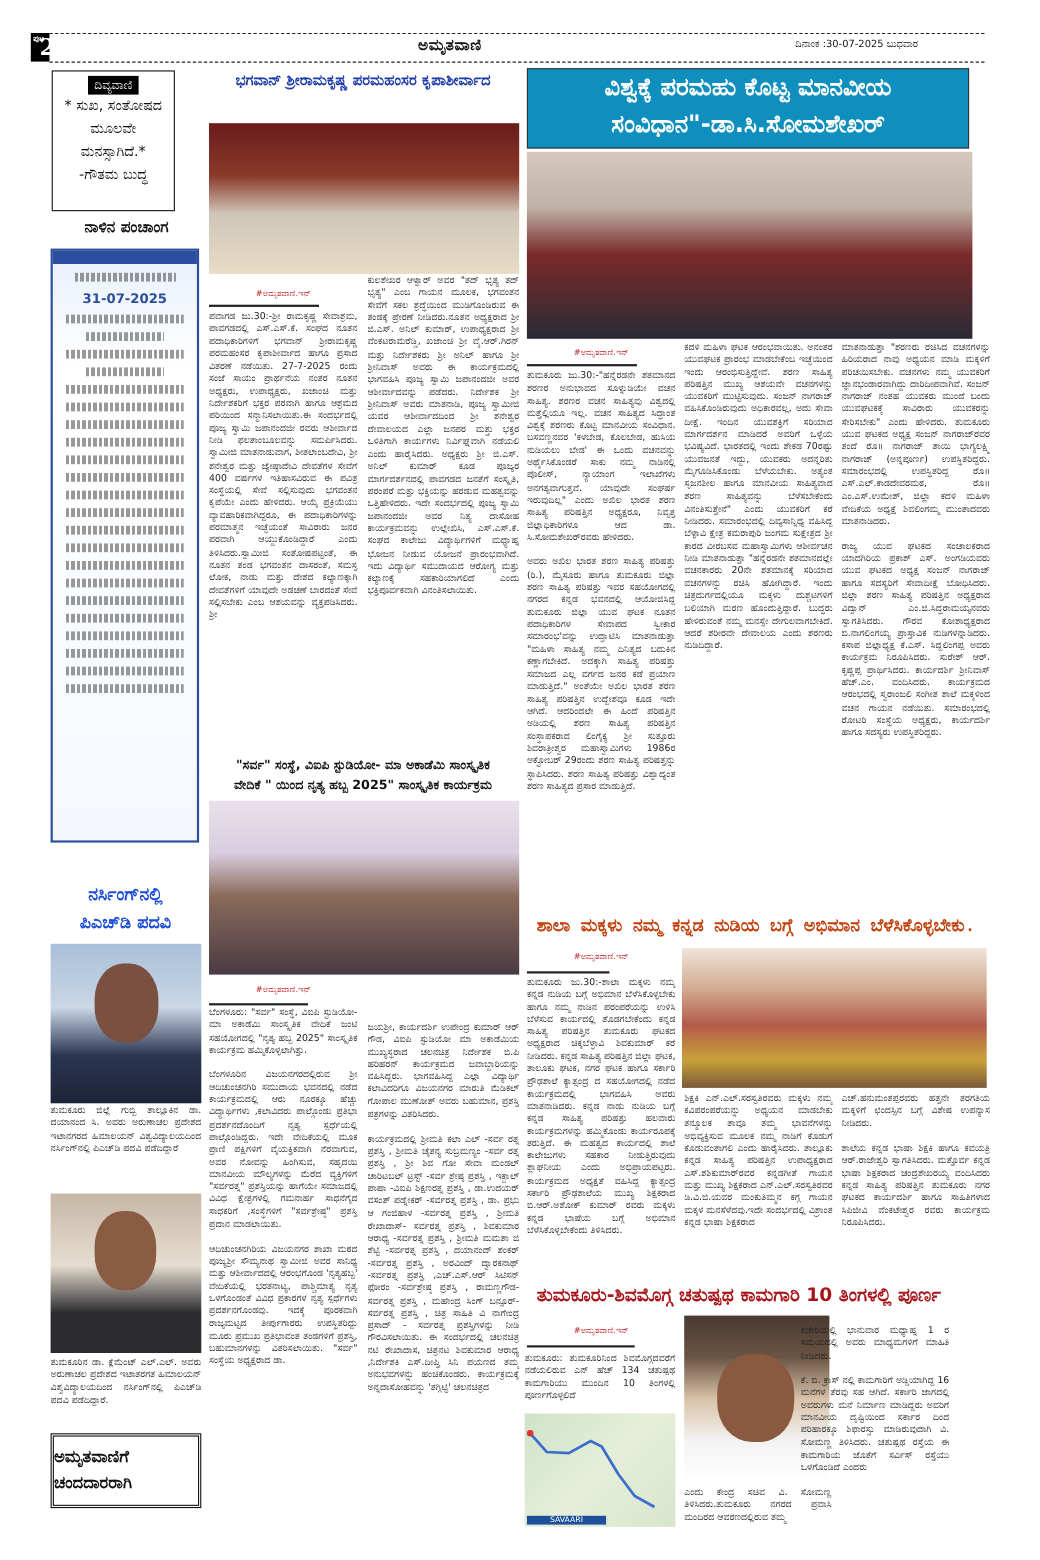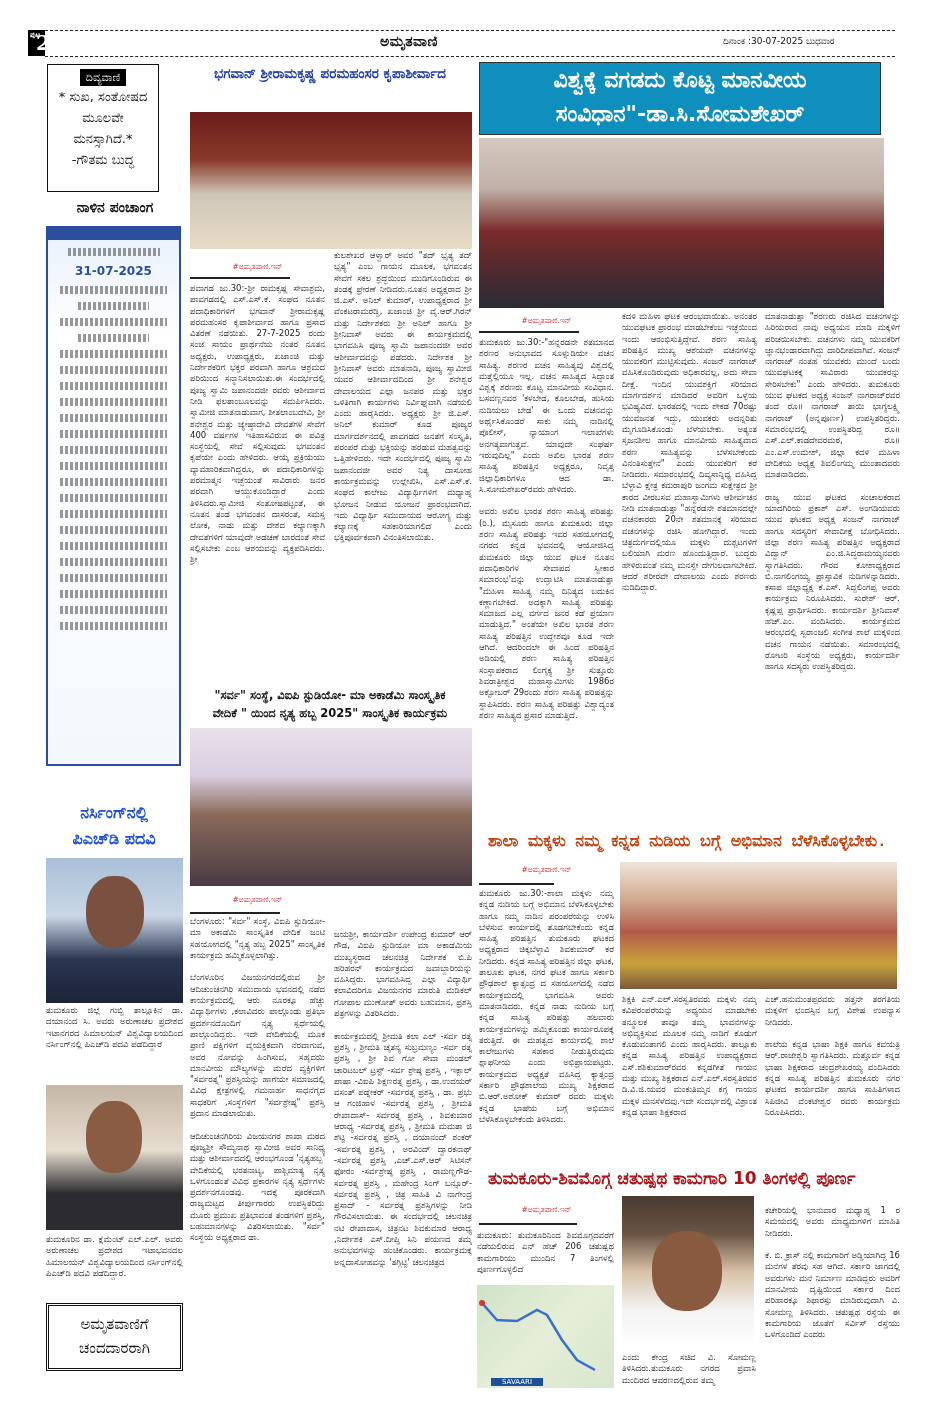--- a/index.html
+++ b/index.html
@@ -22,21 +22,21 @@
   .nurse-title { left: 44px; top: 800px; width: 140px; text-align: center; color: #1d4ed8; font-weight: bold; font-size: 16px; line-height: 26px; }
   .photo { background: #999; overflow: hidden; }
   .body-text { font-size: 8.5px; line-height: 11.3px; text-align: justify; color: #222; }
   .byline { color: #c0262a; font-size: 7.5px; text-align: center; }
   .rule { border-top: 2px solid #222; }
   .head-blue { color: #1c3aa9; font-weight: bold; text-align: center; font-size: 13.5px; line-height: 22px; }
   .banner { left: 479px; top: 62px; width: 402px; height: 73px; background: #0f8fbd; border: 1.5px solid #333; color: #fff; text-align: center; font-size: 22px; line-height: 34px; font-weight: bold; }
   .head-black { font-weight: bold; text-align: center; font-size: 11.5px; line-height: 18px; color: #111; }
   .head-pink { color: #c2410c; font-weight: bold; font-size: 16px; font-family: Liberation Mono, monospace; }
   .head-red { color: #a8141a; font-weight: bold; font-size: 17px; }
-  .subs-box { left: 46px; top: 1303px; width: 137px; height: 68px; border: 3px double #111; text-align: center; font-weight: normal; font-size: 15px; line-height: 24px; padding-top: 6px; }
+  .subs-box { left: 46px; top: 1303px; width: 137px; height: 68px; border: 3px double #111; text-align: left; font-weight: bold; font-size: 15px; line-height: 24px; padding-top: 6px; }
   .col { overflow: hidden; }
 </style>
 </head>
 <body>
 
 <div class="abs dash" style="left:45px; top:30px; width:850px;"></div>
 <div class="abs dash" style="left:45px; top:56px; width:850px;"></div>
 <div class="abs masthead-pg">
   <span class="small">ಪುಟ</span>
   <span class="num">2</span>
@@ -84,21 +84,21 @@
   <div>ನರ್ಸಿಂಗ್‌ನಲ್ಲಿ</div>
   <div>ಪಿಎಚ್‌ಡಿ ಪದವಿ</div>
 </div>
 <div class="abs photo" style="left:46px; top:858px; width:137px; height:145px; background:linear-gradient(#a9bfd8 0%, #c9d7e6 40%, #2a3550 70%, #1d2438 100%);">
   <div style="position:absolute; left:40px; top:18px; width:58px; height:72px; border-radius:45%; background:#7a5140;"></div>
 </div>
 <div class="abs body-text" style="left:46px; top:1005px; width:137px;">ತುಮಕೂರು ಜಿಲ್ಲೆ ಗುಬ್ಬಿ ತಾಲ್ಲೂಕಿನ ಡಾ. ದಯಾನಂದ ಸಿ. ಅವರು ಅರುಣಾಚಲ ಪ್ರದೇಶದ ಇಟಾನಗರದ ಹಿಮಾಲಯನ್ ವಿಶ್ವವಿದ್ಯಾಲಯದಿಂದ ನರ್ಸಿಂಗ್‌ನಲ್ಲಿ ಪಿಎಚ್‌ಡಿ ಪದವಿ ಪಡೆದಿದ್ದಾರೆ</div>
 <div class="abs photo" style="left:46px; top:1085px; width:137px; height:145px; background:linear-gradient(#c6b7a6, #e6ddd0 45%, #2c2c30 75%);">
   <div style="position:absolute; left:40px; top:16px; width:56px; height:72px; border-radius:45%; background:#8a5c44;"></div>
 </div>
-<div class="abs body-text" style="left:46px; top:1234px; width:137px;">ತುಮಕೂರಿನ ಡಾ. ಕ್ಲೆಮೆಂಟ್ ಎಲ್.ಎಲ್. ಅವರು ಅರುಣಾಚಲ ಪ್ರದೇಶದ ಇಟಾಭವನದಲ ಹಿಮಾಲಯನ್ ವಿಶ್ವವಿದ್ಯಾಲಯದಿಂದ ನರ್ಸಿಂಗ್‌ನಲ್ಲಿ ಪಿಎಚ್‌ಡಿ ಪದವಿ ಪಡೆದಿದ್ದಾರೆ.</div>
+<div class="abs body-text" style="left:46px; top:1234px; width:137px;">ತುಮಕೂರಿನ ಡಾ. ಕ್ಲೆಮೆಂಟ್ ಎಲ್.ಎಲ್. ಅವರು ಅರುಣಾಚಲ ಪ್ರದೇಶದ ಇಟಾತರಗತ ಹಿಮಾಲಯನ್ ವಿಶ್ವವಿದ್ಯಾಲಯದಿಂದ ನರ್ಸಿಂಗ್‌ನಲ್ಲಿ ಪಿಎಚ್‌ಡಿ ಪದವಿ ಪಡೆದಿದ್ದಾರೆ.</div>
 <div class="abs subs-box">
   <div>ಅಮೃತವಾಣಿಗೆ</div>
   <div>ಚಂದದಾರರಾಗಿ</div>
 </div>
 
 <div class="abs head-blue" style="left:188px; top:62px; width:284px;">
   <div>ಭಗವಾನ್ ಶ್ರೀರಾಮಕೃಷ್ಣ ಪರಮಹಂಸರ ಕೃಪಾಶೀರ್ವಾದ</div>
 </div>
 <div class="abs photo" style="left:190px; top:112px; width:282px; height:137px; background:linear-gradient(#6b1c1c 0%, #8a3a2a 35%, #cfc6b8 60%, #e8dcc6 100%);"></div>
 <div class="abs byline" style="left:190px; top:262px; width:135px;">#ಅಮೃತವಾಣಿ.ಇನ್</div>
@@ -116,21 +116,21 @@
 <div class="abs body-text col" style="left:190px; top:916px; width:135px; height:500px; white-space:pre-line;">ಬೆಂಗಳೂರು: "ಸರ್ವ" ಸಂಸ್ಥೆ, ವಿಐಪಿ ಸ್ಟುಡಿಯೋ- ಮಾ ಅಕಾಡೆಮಿ ಸಾಂಸ್ಕೃತಿಕ ವೇದಿಕೆ ಜಂಟಿ ಸಹಯೋಗದಲ್ಲಿ "ನೃತ್ಯ ಹಬ್ಬ 2025" ಸಾಂಸ್ಕೃತಿಕ ಕಾರ್ಯಕ್ರಮ ಹಮ್ಮಿಕೊಳ್ಳಲಾಗಿತ್ತು.
 
 ಬೆಂಗಳೂರಿನ ವಿಜಯನಗರದಲ್ಲಿರುವ ಶ್ರೀ ಆದಿಚುಂಚನಗಿರಿ ಸಮುದಾಯ ಭವನದಲ್ಲಿ ನಡೆದ ಕಾರ್ಯಕ್ರಮದಲ್ಲಿ ಆರು ನೂರಕ್ಕೂ ಹೆಚ್ಚು ವಿದ್ಯಾರ್ಥಿಗಳು ,ಕಲಾವಿದರು ಪಾಲ್ಗೊಂಡು ಪ್ರತಿಭಾ ಪ್ರದರ್ಶನದೊಂದಿಗೆ ನೃತ್ಯ ಸ್ಪರ್ಧೆಯಲ್ಲಿ ಪಾಲ್ಗೊಂಡಿದ್ದರು. ಇದೇ ವೇದಿಕೆಯಲ್ಲಿ ಮೂಕ ಪ್ರಾಣಿ ಪಕ್ಷಿಗಳಿಗೆ ವೈಯಕ್ತಿಕವಾಗಿ ನೆರವಾಗುವ, ಅವರ ನೋವನ್ನು ಹಿಂಗಿಸುವ, ಸಹೃದಯಿ ಮಾನವೀಯ ಮೌಲ್ಯಗಳನ್ನು ಮೆರೆದ ವ್ಯಕ್ತಿಗಳಿಗೆ "ಸರ್ವರತ್ನ" ಪ್ರಶಸ್ತಿಯನ್ನು ಹಾಗೆಯೇ ಸಮಾಜದಲ್ಲಿ ವಿವಿಧ ಕ್ಷೇತ್ರಗಳಲ್ಲಿ ಗಮನಾರ್ಹ ಸಾಧನೆಗೈದ ಸಾಧಕರಿಗೆ ,ಸಂಸ್ಥೆಗಳಿಗೆ "ಸರ್ವಶ್ರೇಷ್ಠ" ಪ್ರಶಸ್ತಿ ಪ್ರದಾನ ಮಾಡಲಾಯಿತು.
 
 ಆದಿಚುಂಚನಗಿರಿಯ ವಿಜಯನಗರ ಶಾಖಾ ಮಠದ ಪೂಜ್ಯಶ್ರೀ ಸೌಮ್ಯನಾಥ ಸ್ವಾಮೀಜಿ ಅವರ ಸಾನಿಧ್ಯ ಮತ್ತು ಆಶೀರ್ವಾದದಲ್ಲಿ ಆರಂಭಗೊಂಡ 'ನೃತ್ಯಹಬ್ಬ' ವೇದಿಕೆಯಲ್ಲಿ ಭರತನಾಟ್ಯ, ಪಾಶ್ಚಿಮಾತ್ಯ ನೃತ್ಯ ಒಳಗೊಂಡಂತೆ ವಿವಿಧ ಪ್ರಕಾರಗಳ ನೃತ್ಯ ಸ್ಪರ್ಧೆಗಳು ಪ್ರದರ್ಶನಗೊಂಡವು. ಇದಕ್ಕೆ ಪೂರಕವಾಗಿ ರಾಜ್ಯಮಟ್ಟದ ತೀರ್ಪುಗಾರರು ಉಪಸ್ಥಿತರಿದ್ದು ಮೂರು ಪ್ರಮುಖ ಪ್ರತಿಭಾವಂತ ತಂಡಗಳಿಗೆ ಪ್ರಶಸ್ತಿ, ಬಹುಮಾನಗಳನ್ನು ವಿತರಿಸಲಾಯಿತು. "ಸರ್ವ" ಸಂಸ್ಥೆಯ ಅಧ್ಯಕ್ಷರಾದ ಡಾ.</div>
 <div class="abs body-text col" style="left:334px; top:888px; width:138px; height:528px; white-space:pre-line;margin-top:41px;">ಜಯಶ್ರೀ, ಕಾರ್ಯದರ್ಶಿ ಉಪೇಂದ್ರ ಕುಮಾರ್ ಆರ್ ಗೌಡ, ವಿಐಪಿ ಸ್ಟುಡಿಯೋ ಮಾ ಅಕಾಡೆಮಿಯ ಮುಖ್ಯಸ್ಥರಾದ ಚಲನಚಿತ್ರ ನಿರ್ದೇಶಕ ಬಿ.ಪಿ ಹರಿಹರನ್ ಕಾರ್ಯಕ್ರಮದ ಜವಾಬ್ದಾರಿಯನ್ನು ವಹಿಸಿದ್ದರು. ಭಾಗವಹಿಸಿದ್ದ ಎಲ್ಲಾ ವಿದ್ಯಾರ್ಥಿ ಕಲಾವಿದರಿಗೂ ವಿಜಯನಗರ ಮಾರುತಿ ಮೆಡಿಕಲ್ ಗೋಪಾಲ ಮುಣೋತ್ ಅವರು ಬಹುಮಾನ, ಪ್ರಶಸ್ತಿ ಪತ್ರಗಳನ್ನು ವಿತರಿಸಿದರು.
 
 ಕಾರ್ಯಕ್ರಮದಲ್ಲಿ ಶ್ರೀಮತಿ ಕಲಾ ಎಲ್ -ಸರ್ವ ರತ್ನ ಪ್ರಶಸ್ತಿ , ಶ್ರೀಮತಿ ಚೈತನ್ಯ ಸುಬ್ರಮಣ್ಯಂ -ಸರ್ವ ರತ್ನ ಪ್ರಶಸ್ತಿ , ಶ್ರೀ ಶಿವ ಗೋ ಸೇವಾ ಮಂಡಲ್ ಚಾರಿಟಬಲ್ ಟ್ರಸ್ಟ್ -ಸರ್ವ ಶ್ರೇಷ್ಠ ಪ್ರಶಸ್ತಿ , ಇಕ್ಬಾಲ್ ಪಾಷಾ -ವಿಐಪಿ ಶಿಕ್ಷಣರತ್ನ ಪ್ರಶಸ್ತಿ , ಡಾ.ಉದಯರ್ ವಸಂತ್ ಪಡ್ನೇಕರ್ -ಸರ್ವರತ್ನ ಪ್ರಶಸ್ತಿ , ಡಾ. ಪ್ರಭು ಆ ಗಂಜಿಹಾಳ -ಸರ್ವರತ್ನ ಪ್ರಶಸ್ತಿ , ಶ್ರೀಮತಿ ರೇಖಾದಾಸ್- ಸರ್ವರತ್ನ ಪ್ರಶಸ್ತಿ , ಶಿವಕುಮಾರ ಆರಾಧ್ಯ -ಸರ್ವರತ್ನ ಪ್ರಶಸ್ತಿ , ಶ್ರೀಮತಿ ಮಮತಾ ಜಿ ಶೆಟ್ಟಿ -ಸರ್ವರತ್ನ ಪ್ರಶಸ್ತಿ , ದಯಾನಂದ್ ಶಂಕರ್ -ಸರ್ವರತ್ನ ಪ್ರಶಸ್ತಿ , ಅರವಿಂದ್ ದ್ವಾರಕನಾಥ್ -ಸರ್ವರತ್ನ ಪ್ರಶಸ್ತಿ ,ಎಚ್.ಎಸ್.ಆರ್ ಸಿಟಿಸನ್ ಫೋರಂ -ಸರ್ವಶ್ರೇಷ್ಠ ಪ್ರಶಸ್ತಿ , ರಾಮಣ್ಣಗೌಡ-ಸರ್ವರತ್ನ ಪ್ರಶಸ್ತಿ , ಮಹೇಂದ್ರ ಸಿಂಗ್ ಬನ್ಸೂರ್- ಸರ್ವರತ್ನ ಪ್ರಶಸ್ತಿ , ಚಿತ್ರ ಸಾಹಿತಿ ವಿ ನಾಗೇಂದ್ರ ಪ್ರಸಾದ್ - ಸರ್ವರತ್ನ ಪ್ರಶಸ್ತಿಗಳನ್ನು ನೀಡಿ ಗೌರವಿಸಲಾಯಿತು. ಈ ಸಂದರ್ಭದಲ್ಲಿ ಚಲನಚಿತ್ರ ನಟಿ ರೇಖಾದಾಸ, ಚಿತ್ರನಟ ಶಿವಕುಮಾರ ಆರಾಧ್ಯ ,ನಿರ್ದೇಶಕಿ ಎಸ್.ದೀಪ್ತಿ ಸಿನಿ ಪಯಣದ ತಮ್ಮ ಅನುಭವಗಳನ್ನು ಹಂಚಿಕೊಂಡರು. ಕಾರ್ಯಕ್ರಮಕ್ಕೆ ಅನ್ನದಾಸೋಹವನ್ನು 'ತಗ್ಗಿಟ್ಟಿ' ಚಲನಚಿತ್ರದ</div>
 
 <div class="abs banner">
-  <div>ವಿಶ್ವಕ್ಕೆ ವಗಡದು ಕೊಟ್ಟ ಮಾನವೀಯ</div>
+  <div>ವಿಶ್ವಕ್ಕೆ ಪರಮಹು ಕೊಟ್ಟ ಮಾನವೀಯ</div>
   <div>ಸಂವಿಧಾನ"-ಡಾ.ಸಿ.ಸೋಮಶೇಖರ್</div>
 </div>
 <div class="abs photo" style="left:479px; top:138px; width:405px; height:170px; background:linear-gradient(#d7c8c0 0%, #bfb1a6 30%, #7a2a2a 55%, #2a2a36 100%);"></div>
 <div class="abs byline" style="left:479px; top:316px; width:135px;">#ಅಮೃತವಾಣಿ.ಇನ್</div>
 <div class="abs rule" style="left:479px; top:331px; width:100px;"></div>
 <div class="abs body-text col" style="left:479px; top:337px; width:135px; height:488px; white-space:pre-line;">ತುಮಕೂರು ಜು.30:-"ಹನ್ನೆರಡನೇ ಶತಮಾನದ ಶರಣರ ಅನುಭಾವದ ಸೂಳ್ನುಡಿಯೇ ವಚನ ಸಾಹಿತ್ಯ. ಶರಣರ ವಚನ ಸಾಹಿತ್ಯವು ವಿಶ್ವದಲ್ಲಿ ಮತ್ತೆಲ್ಲಿಯೂ ಇಲ್ಲ. ವಚನ ಸಾಹಿತ್ಯದ ಸಿದ್ಧಾಂತ ವಿಶ್ವಕ್ಕೆ ಶರಣರು ಕೊಟ್ಟ ಮಾನವೀಯ ಸಂವಿಧಾನ. ಬಸವಣ್ಣನವರ 'ಕಳಬೇಡ, ಕೊಲಬೇಡ, ಹುಸಿಯ ನುಡಿಯಲು ಬೇಡ' ಈ ಒಂದು ವಚನವನ್ನು ಅರ್ಥೈಸಿಕೊಂಡರೆ ಸಾಕು ನಮ್ಮ ನಾಡಿನಲ್ಲಿ ಪೊಲೀಸ್, ನ್ಯಾಯಾಂಗ ಇಲಾಖೆಗಳು ಅನಗತ್ಯವಾಗುತ್ತವೆ. ಯಾವುದೇ ಸಂಘರ್ಷ ಇರುವುದಿಲ್ಲ" ಎಂದು ಅಖಿಲ ಭಾರತ ಶರಣ ಸಾಹಿತ್ಯ ಪರಿಷತ್ತಿನ ಅಧ್ಯಕ್ಷರೂ, ನಿವೃತ್ತ ಜಿಲ್ಲಾಧಿಕಾರಿಗಳೂ ಆದ ಡಾ. ಸಿ.ಸೋಮಶೇಖರ್‌ರವರು ಹೇಳಿದರು.
 
 ಅವರು ಅಖಿಲ ಭಾರತ ಶರಣ ಸಾಹಿತ್ಯ ಪರಿಷತ್ತು (ರಿ.), ಮೈಸೂರು ಹಾಗೂ ತುಮಕೂರು ಜಿಲ್ಲಾ ಶರಣ ಸಾಹಿತ್ಯ ಪರಿಷತ್ತು ಇವರ ಸಹಯೋಗದಲ್ಲಿ ನಗರದ ಕನ್ನಡ ಭವನದಲ್ಲಿ ಆಯೋಜಿಸಿದ್ದ ತುಮಕೂರು ಜಿಲ್ಲಾ ಯುವ ಘಟಕ ನೂತನ ಪದಾಧಿಕಾರಿಗಳ ಸೇವಾಪದ ಸ್ವೀಕಾರ ಸಮಾರಂಭ'ವನ್ನು ಉದ್ಘಾಟಿಸಿ ಮಾತನಾಡುತ್ತಾ "ಮಹಿಳಾ ಸಾಹಿತ್ಯ ನಮ್ಮ ದಿನಿತ್ಯದ ಬದುಕಿನ ಕಣ್ಣಾಗಬೇಕಿದೆ. ಅದಕ್ಕಾಗಿ ಸಾಹಿತ್ಯ ಪರಿಷತ್ತು ಸಮಾಜದ ಎಲ್ಲ ವರ್ಗದ ಜನರ ಕಡೆ ಪ್ರಯಾಣ ಮಾಡುತ್ತಿದೆ." ಅಂತೆಯೇ ಅಖಿಲ ಭಾರತ ಶರಣ ಸಾಹಿತ್ಯ ಪರಿಷತ್ತಿನ ಉದ್ದೇಶವೂ ಕೂಡ ಇದೇ ಆಗಿದೆ. ಆದರಿಂದಲೇ ಈ ಹಿಂದೆ ಪರಿಷತ್ತಿನ ಅಡಿಯಲ್ಲಿ ಶರಣ ಸಾಹಿತ್ಯ ಪರಿಷತ್ತಿನ ಸಂಸ್ಥಾಪಕರಾದ ಲಿಂಗೈಕ್ಯ ಶ್ರೀ ಸುತ್ತೂರು ಶಿವರಾತ್ರೀಶ್ವರ ಮಹಾಸ್ವಾಮಿಗಳು 1986ರ ಅಕ್ಟೋಬರ್ 29ರಂದು ಶರಣ ಸಾಹಿತ್ಯ ಪರಿಷತ್ತನ್ನು ಸ್ಥಾಪಿಸಿದರು. ಶರಣ ಸಾಹಿತ್ಯ ಪರಿಷತ್ತು ವಿಶ್ವಾದ್ಯಂತ ಶರಣ ಸಾಹಿತ್ಯದ ಪ್ರಸಾರ ಮಾಡುತ್ತಿದೆ.</div>
 <div class="abs body-text col" style="left:622px; top:311px; width:135px; height:514px; white-space:pre-line;">ಕದಳಿ ಮಹಿಳಾ ಘಟಕ ಆರಂಭವಾಯಿತು. ಅನಂತರ ಯುವಘಟಕ ಪ್ರಾರಂಭ ಮಾಡಬೇಕೆಂಬ ಇಚ್ಛೆಯಿಂದ ಇಂದು ಆರಂಭಿಸುತ್ತಿದ್ದೇವೆ. ಶರಣ ಸಾಹಿತ್ಯ ಪರಿಷತ್ತಿನ ಮುಖ್ಯ ಆಶಯವೇ ವಚನಗಳನ್ನು ಯುವಕರಿಗೆ ಮುಟ್ಟಿಸುವುದು. ಸಂಜನ್ ನಾಗರಾಜ್ ವಹಿಸಿಕೊಂಡಿರುವುದು ಅಧಿಕಾರವಲ್ಲ, ಅದು ಸೇವಾ ದೀಕ್ಷೆ. ಇಂದಿನ ಯುವಶಕ್ತಿಗೆ ಸರಿಯಾದ ಮಾರ್ಗದರ್ಶನ ಮಾಡಿದರೆ ಅವರಿಗೆ ಒಳ್ಳೆಯ ಭವಿಷ್ಯವಿದೆ. ಭಾರತದಲ್ಲಿ ಇಂದು ಶೇಕಡ 70ರಷ್ಟು ಯುವಜನತೆ ಇದ್ದು, ಯುವಕರು ಅದನ್ನರಿತು ಮೈಗೂಡಿಸಿಕೊಂಡು ಬೆಳೆಯಬೇಕು. ಅತ್ಯಂತ ಸೃಜನಶೀಲ ಹಾಗೂ ಮಾನವೀಯ ಸಾಹಿತ್ಯವಾದ ಶರಣ ಸಾಹಿತ್ಯವನ್ನು ಬೆಳೆಸಬೇಕೆಂದು ವಿನಂತಿಸುತ್ತೇನೆ" ಎಂದು ಯುವಕರಿಗೆ ಕರೆ ನೀಡಿದರು. ಸಮಾರಂಭದಲ್ಲಿ ದಿವ್ಯಸಾನ್ನಿಧ್ಯ ವಹಿಸಿದ್ದ ಬೆಳ್ಳಾವಿ ಕ್ಷೇತ್ರ ಕಮರಾಪುರಿ ಜಂಗಮ ಸುಕ್ಷೇತ್ರದ ಶ್ರೀ ಕಾರದ ವೀರಬಸವ ಮಹಾಸ್ವಾಮಿಗಳು ಆಶೀರ್ವಚನ ನೀಡಿ ಮಾತನಾಡುತ್ತಾ "ಹನ್ನೆರಡನೇ ಶತಮಾನದಲ್ಲೇ ವಚನಕಾರರು 20ನೇ ಶತಮಾನಕ್ಕೆ ಸರಿಯಾದ ವಚನಗಳನ್ನು ರಚಿಸಿ ಹೋಗಿದ್ದಾರೆ. ಇಂದು ಚಿತ್ರದುರ್ಗದಲ್ಲಿಯೂ ಮಕ್ಕಳು ದುಶ್ಚಟಗಳಿಗೆ ಬಲಿಯಾಗಿ ಮರಣ ಹೊಂದುತ್ತಿದ್ದಾರೆ. ಬುದ್ಧರು ಹೇಳಿರುವಂತೆ ನಮ್ಮ ಮನಸ್ಸೇ ದೇಗುಲವಾಗಬೇಕಿದೆ. ಆದರೆ ಶರೀರವೇ ದೇವಾಲಯ ಎಂದು ಶರಣರು ನುಡಿದಿದ್ದಾರೆ.</div>
 <div class="abs body-text col" style="left:765px; top:311px; width:135px; height:514px; white-space:pre-line;">ಮಾತನಾಡುತ್ತಾ "ಶರಣರು ರಚಿಸಿದ ವಚನಗಳನ್ನು ಹಿರಿಯರಾದ ನಾವು ಅಧ್ಯಯನ ಮಾಡಿ ಮಕ್ಕಳಿಗೆ ಪರಿಚಯಿಸಬೇಕು. ವಚನಗಳು ನಮ್ಮ ಯುವಕರಿಗೆ ಜ್ಞಾನಭಂಡಾರವಾಗಿದ್ದು ದಾರಿದೀಪವಾಗಿವೆ. ಸಂಜನ್ ನಾಗರಾಜ್ ನಂತಹ ಯುವಕರು ಮುಂದೆ ಬಂದು ಯುವಘಟಕಕ್ಕೆ ಸಾವಿರಾರು ಯುವಕರನ್ನು ಸೇರಿಸಬೇಕು" ಎಂದು ಹೇಳಿದರು. ತುಮಕೂರು ಯುವ ಘಟಕದ ಅಧ್ಯಕ್ಷ ಸಂಜನ್ ನಾಗರಾಜ್‌ರವರ ತಂದೆ ರೊ॥ ನಾಗರಾಜ್ ತಾಯಿ ಭಾಗ್ಯಲಕ್ಷ್ಮಿ ನಾಗರಾಜ್ (ಅನ್ನಪೂರ್ಣ) ಉಪಸ್ಥಿತರಿದ್ದರು. ಸಮಾರಂಭದಲ್ಲಿ ಉಪಸ್ಥಿತರಿದ್ದ ರೊ॥ ಎಸ್.ಎಲ್.ಕಾಡದೇವರಮಠ, ರೊ॥ ಎಂ.ಎಸ್.ಉಮೇಶ್, ಜಿಲ್ಲಾ ಕದಳಿ ಮಹಿಳಾ ವೇದಿಕೆಯ ಅಧ್ಯಕ್ಷೆ ಶಿವಲಿಂಗಮ್ಮ ಮುಂತಾದವರು ಮಾತನಾಡಿದರು.
@@ -143,27 +143,27 @@
 <div class="abs body-text col" style="left:479px; top:888px; width:135px; height:272px;">ತುಮಕೂರು ಜು.30:-ಶಾಲಾ ಮಕ್ಕಳು ನಮ್ಮ ಕನ್ನಡ ನುಡಿಯ ಬಗ್ಗೆ ಅಭಿಮಾನ ಬೆಳೆಸಿಕೊಳ್ಳಬೇಕು ಹಾಗೂ ನಮ್ಮ ನಾಡಿನ ಪರಂಪರೆಯನ್ನು ಉಳಿಸಿ ಬೆಳೆಸುವ ಕಾರ್ಯದಲ್ಲಿ ತೊಡಗಬೇಕೆಂದು ಕನ್ನಡ ಸಾಹಿತ್ಯ ಪರಿಷತ್ತಿನ ತುಮಕೂರು ಘಟಕದ ಅಧ್ಯಕ್ಷರಾದ ಚಿಕ್ಕಬೆಳ್ಳಾವಿ ಶಿವಕುಮಾರ್ ಕರೆ ನೀಡಿದರು. ಕನ್ನಡ ಸಾಹಿತ್ಯ ಪರಿಷತ್ತಿನ ಜಿಲ್ಲಾ ಘಟಕ, ತಾಲೂಕು ಘಟಕ, ನಗರ ಘಟಕ ಹಾಗೂ ಸರ್ಕಾರಿ ಪ್ರೌಢಶಾಲೆ ಕ್ಯಾತ್ಸಂದ್ರ ದ ಸಹಯೋಗದಲ್ಲಿ ನಡೆದ ಕಾರ್ಯಕ್ರಮದಲ್ಲಿ ಭಾಗವಹಿಸಿ ಅವರು ಮಾತನಾಡಿದರು. ಕನ್ನಡ ನಾಡು ನುಡಿಯ ಬಗ್ಗೆ ಕನ್ನಡ ಸಾಹಿತ್ಯ ಪರಿಷತ್ತು ಹಲವಾರು ಕಾರ್ಯಕ್ರಮಗಳನ್ನು ಹಮ್ಮಿಕೊಂಡು ಕಾರ್ಯರೂಪಕ್ಕೆ ತರುತ್ತಿದೆ. ಈ ಮಹತ್ವದ ಕಾರ್ಯದಲ್ಲಿ ಶಾಲೆ ಕಾಲೇಜುಗಳು ಸಹಕಾರ ನೀಡುತ್ತಿರುವುದು ಶ್ಲಾಘನೀಯ ಎಂದು ಅಭಿಪ್ರಾಯಪಟ್ಟರು. ಕಾರ್ಯಕ್ರಮದ ಅಧ್ಯಕ್ಷತೆ ವಹಿಸಿದ್ದ ಕ್ಯಾತ್ಸಂದ್ರ ಸರ್ಕಾರಿ ಪ್ರೌಢಶಾಲೆಯ ಮುಖ್ಯ ಶಿಕ್ಷಕರಾದ ಬಿ.ಆರ್.ಅಶೋಕ್ ಕುಮಾರ್ ರವರು ಮಕ್ಕಳು ಕನ್ನಡ ಭಾಷೆಯ ಬಗ್ಗೆ ಅಭಿಮಾನ ಬೆಳೆಸಿಕೊಳ್ಳಬೇಕೆಂದು ತಿಳಿಸಿದರು.</div>
 <div class="abs photo" style="left:620px; top:862px; width:277px; height:127px; background:linear-gradient(#efe4da 0%, #d1a98e 30%, #b35a4a 55%, #c9a23a 80%, #7a5a3a 100%);"></div>
 <div class="abs body-text col" style="left:622px; top:994px; width:135px; height:166px;">ಶಿಕ್ಷಕಿ ಎನ್.ಎಲ್.ಸರಸ್ವತಿರವರು ಮಕ್ಕಳು ನಮ್ಮ ಕವಿಪರಂಪರೆಯನ್ನು ಅಧ್ಯಯನ ಮಾಡಬೇಕು ತನ್ಮೂಲಕ ತಾವೂ ತಮ್ಮ ಭಾವನೆಗಳನ್ನು ಅಭಿವ್ಯಕ್ತಿಸುವ ಮೂಲಕ ನಮ್ಮ ನಾಡಿಗೆ ಕೊಡುಗೆ ಕೊಡುವಂತಾಗಲಿ ಎಂದು ಹಾರೈಸಿದರು. ತಾಲ್ಲೂಕು ಕನ್ನಡ ಸಾಹಿತ್ಯ ಪರಿಷತ್ತಿನ ಉಪಾಧ್ಯಕ್ಷರಾದ ಎಸ್.ಶಶಿಕುಮಾರ್‌ರವರ ಕನ್ನಡಗೀತೆ ಗಾಯನ ಮತ್ತು ಮುಖ್ಯ ಶಿಕ್ಷಕರಾದ ಎನ್.ಎಲ್.ಸರಸ್ವತಿರವರ ಡಿ.ವಿ.ಜಿ.ಯವರ ಮಂಕುತಿಮ್ಮನ ಕಗ್ಗ ಗಾಯನ ಮಕ್ಕಳ ಮನಸೆಳೆದವು.ಇದೇ ಸಂದರ್ಭದಲ್ಲಿ ವಿಶ್ರಾಂತ ಕನ್ನಡ ಭಾಷಾ ಶಿಕ್ಷಕರಾದ</div>
 <div class="abs body-text col" style="left:765px; top:994px; width:135px; height:166px; white-space:pre-line;">ಎಚ್.ಹನುಮಂತಪ್ಪರವರು ಹತ್ತನೇ ತರಗತಿಯ ಮಕ್ಕಳಿಗೆ ಛಂದಸ್ಸಿನ ಬಗ್ಗೆ ವಿಶೇಷ ಉಪನ್ಯಾಸ ನೀಡಿದರು.
 
 ಶಾಲೆಯ ಕನ್ನಡ ಭಾಷಾ ಶಿಕ್ಷಕಿ ಹಾಗೂ ಕವಯತ್ರಿ ಆರ್.ರಾಜೇಶ್ವರಿ ಸ್ವಾಗತಿಸಿದರು. ಮತ್ತೊರ್ವ ಕನ್ನಡ ಭಾಷಾ ಶಿಕ್ಷಕರಾದ ಚಂದ್ರಶೇಖರಯ್ಯ ವಂದಿಸಿದರು ಕನ್ನಡ ಸಾಹಿತ್ಯ ಪರಿಷತ್ತಿನ ತುಮಕೂರು ನಗರ ಘಟಕದ ಕಾರ್ಯದರ್ಶಿ ಹಾಗೂ ಸಾಹಿತಿಗಳಾದ ಸಿಪಿಜೀವಿ ವೆಂಕಟೇಶ್ವರ ರವರು ಕಾರ್ಯಕ್ರಮ ನಿರೂಪಿಸಿದರು.</div>
 
 <div class="abs head-red" style="left:488px; top:1168px; width:420px;">ತುಮಕೂರು-ಶಿವಮೊಗ್ಗ ಚತುಷ್ಪಥ ಕಾಮಗಾರಿ 10 ತಿಂಗಳಲ್ಲಿ ಪೂರ್ಣ</div>
 <div class="abs byline" style="left:479px; top:1205px; width:135px;">#ಅಮೃತವಾಣಿ.ಇನ್</div>
 <div class="abs rule" style="left:479px; top:1223px; width:98px;"></div>
-<div class="abs body-text col" style="left:477px; top:1230px; width:137px; height:52px;">ತುಮಕೂರು: ತುಮಕೂರಿನಿಂದ ಶಿವಮೊಗ್ಗದವರೆಗೆ ನಡೆಯಲಿರುವ ಎನ್ ಹೆಚ್ 206 ಚತುಷ್ಪಥ ಕಾಮಗಾರಿಯು ಮುಂದಿನ 7 ತಿಂಗಳಲ್ಲಿ ಪೂರ್ಣಗೊಳ್ಳಲಿದೆ</div>
+<div class="abs body-text col" style="left:477px; top:1230px; width:137px; height:52px;">ತುಮಕೂರು: ತುಮಕೂರಿನಿಂದ ಶಿವಮೊಗ್ಗದವರೆಗೆ ನಡೆಯಲಿರುವ ಎನ್ ಹೆಚ್ 134 ಚತುಷ್ಪಥ ಕಾಮಗಾರಿಯು ಮುಂದಿನ 10 ತಿಂಗಳಲ್ಲಿ ಪೂರ್ಣಗೊಳ್ಳಲಿದೆ</div>
 <div class="abs photo" style="left:477px; top:1285px; width:137px; height:103px; background:linear-gradient(135deg, #cfe3c8 0%, #e6eed8 50%, #d7e6cc 100%);">
   <svg width="137" height="103" viewBox="0 0 137 103">
     <polyline points="5,18 20,35 40,36 60,25 70,30 85,55 100,75 118,85" fill="none" stroke="#3a6fd0" stroke-width="2.5"></polyline>
     <circle cx="5" cy="18" r="3" fill="#d33"></circle>
   </svg>
-  <div style="position:absolute; left:14px; bottom:2px; background:#1d4f9a; color:#fff; font-size:7px; padding:0 11px;">SAVAARI</div>
+  <div style="position:absolute; left:2px; bottom:2px; background:#1d4f9a; color:#fff; font-size:7px; padding:0 21px;">SAVAARI</div>
 </div>
 <div class="abs photo" style="left:622px; top:1196px; width:132px; height:152px; background:linear-gradient(#4a3a30 0%, #6a5444 25%, #d9c2a8 50%, #f3f3f3 75%, #ffffff 100%);">
   <div style="position:absolute; left:30px; top:35px; width:70px; height:80px; border-radius:45%; background:#8a5a40;"></div>
 </div>
 <div class="abs body-text col" style="left:622px; top:1352px; width:134px; height:36px;">ಎಂದು ಕೇಂದ್ರ ಸಚಿವ ವಿ. ಸೋಮಣ್ಣ ತಿಳಿಸಿದರು.ತುಮಕೂರು ನಗರದ ಪ್ರವಾಸಿ ಮಂದಿರದ ಆವರಣದಲ್ಲಿರುವ ತಮ್ಮ</div>
-<div class="abs body-text col" style="left:765px; top:1205px; width:135px; height:180px; white-space:pre-line;">ಕಚೇರಿಯಲ್ಲಿ ಭಾನುವಾರ ಮಧ್ಯಾಹ್ನ 1 ರ ಸಮಯದಲ್ಲಿ ಅವರು ಮಾಧ್ಯಮಗಳಿಗೆ ಮಾಹಿತಿ ನೀಡಿದರು.
+<div class="abs body-text col" style="left:728px; top:1205px; width:135px; height:180px; white-space:pre-line;">ಕಚೇರಿಯಲ್ಲಿ ಭಾನುವಾರ ಮಧ್ಯಾಹ್ನ 1 ರ ಸಮಯದಲ್ಲಿ ಅವರು ಮಾಧ್ಯಮಗಳಿಗೆ ಮಾಹಿತಿ ನೀಡಿದರು.
 
 ಕೆ. ಬಿ. ಕ್ರಾಸ್ ನಲ್ಲಿ ಕಾಮಗಾರಿಗೆ ಅಡ್ಡಿಯಾಗಿದ್ದ 16 ಮನೆಗಳ ತೆರವು ಸಹ ಆಗಿದೆ. ಸರ್ಕಾರಿ ಜಾಗದಲ್ಲಿ ಅವರುಗಳು ಮನೆ ನಿರ್ಮಾಣ ಮಾಡಿದ್ದರು ಅವರಿಗೆ ಮಾನವೀಯ ದೃಷ್ಟಿಯಿಂದ ಸರ್ಕಾರ ದಿಂದ ಪರಿಹಾರಕ್ಕೂ ಶಿಫಾರಸ್ಸು ಮಾಡಿರುವುದಾಗಿ ವಿ. ಸೋಮಣ್ಣ ತಿಳಿಸಿದರು. ಚತುಷ್ಪಥ ರಸ್ತೆಯ ಈ ಕಾಮಗಾರಿಯ ಜೊತೆಗೆ ಸರ್ವಿಸ್ ರಸ್ತೆಯು ಒಳಗೊಂಡಿದೆ ಎಂದರು</div>
 
 </body></html>

